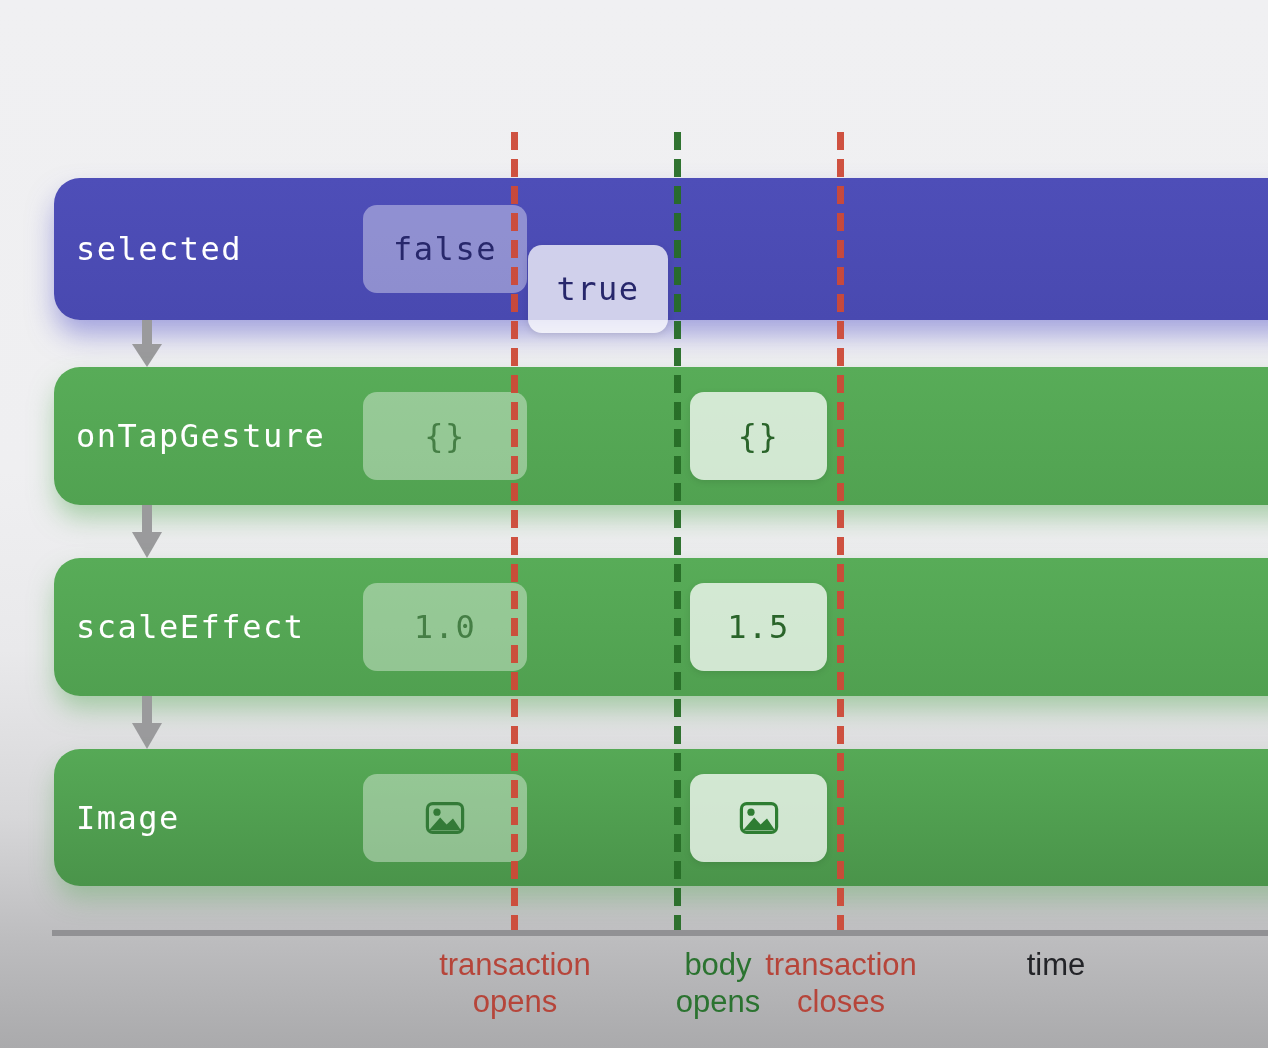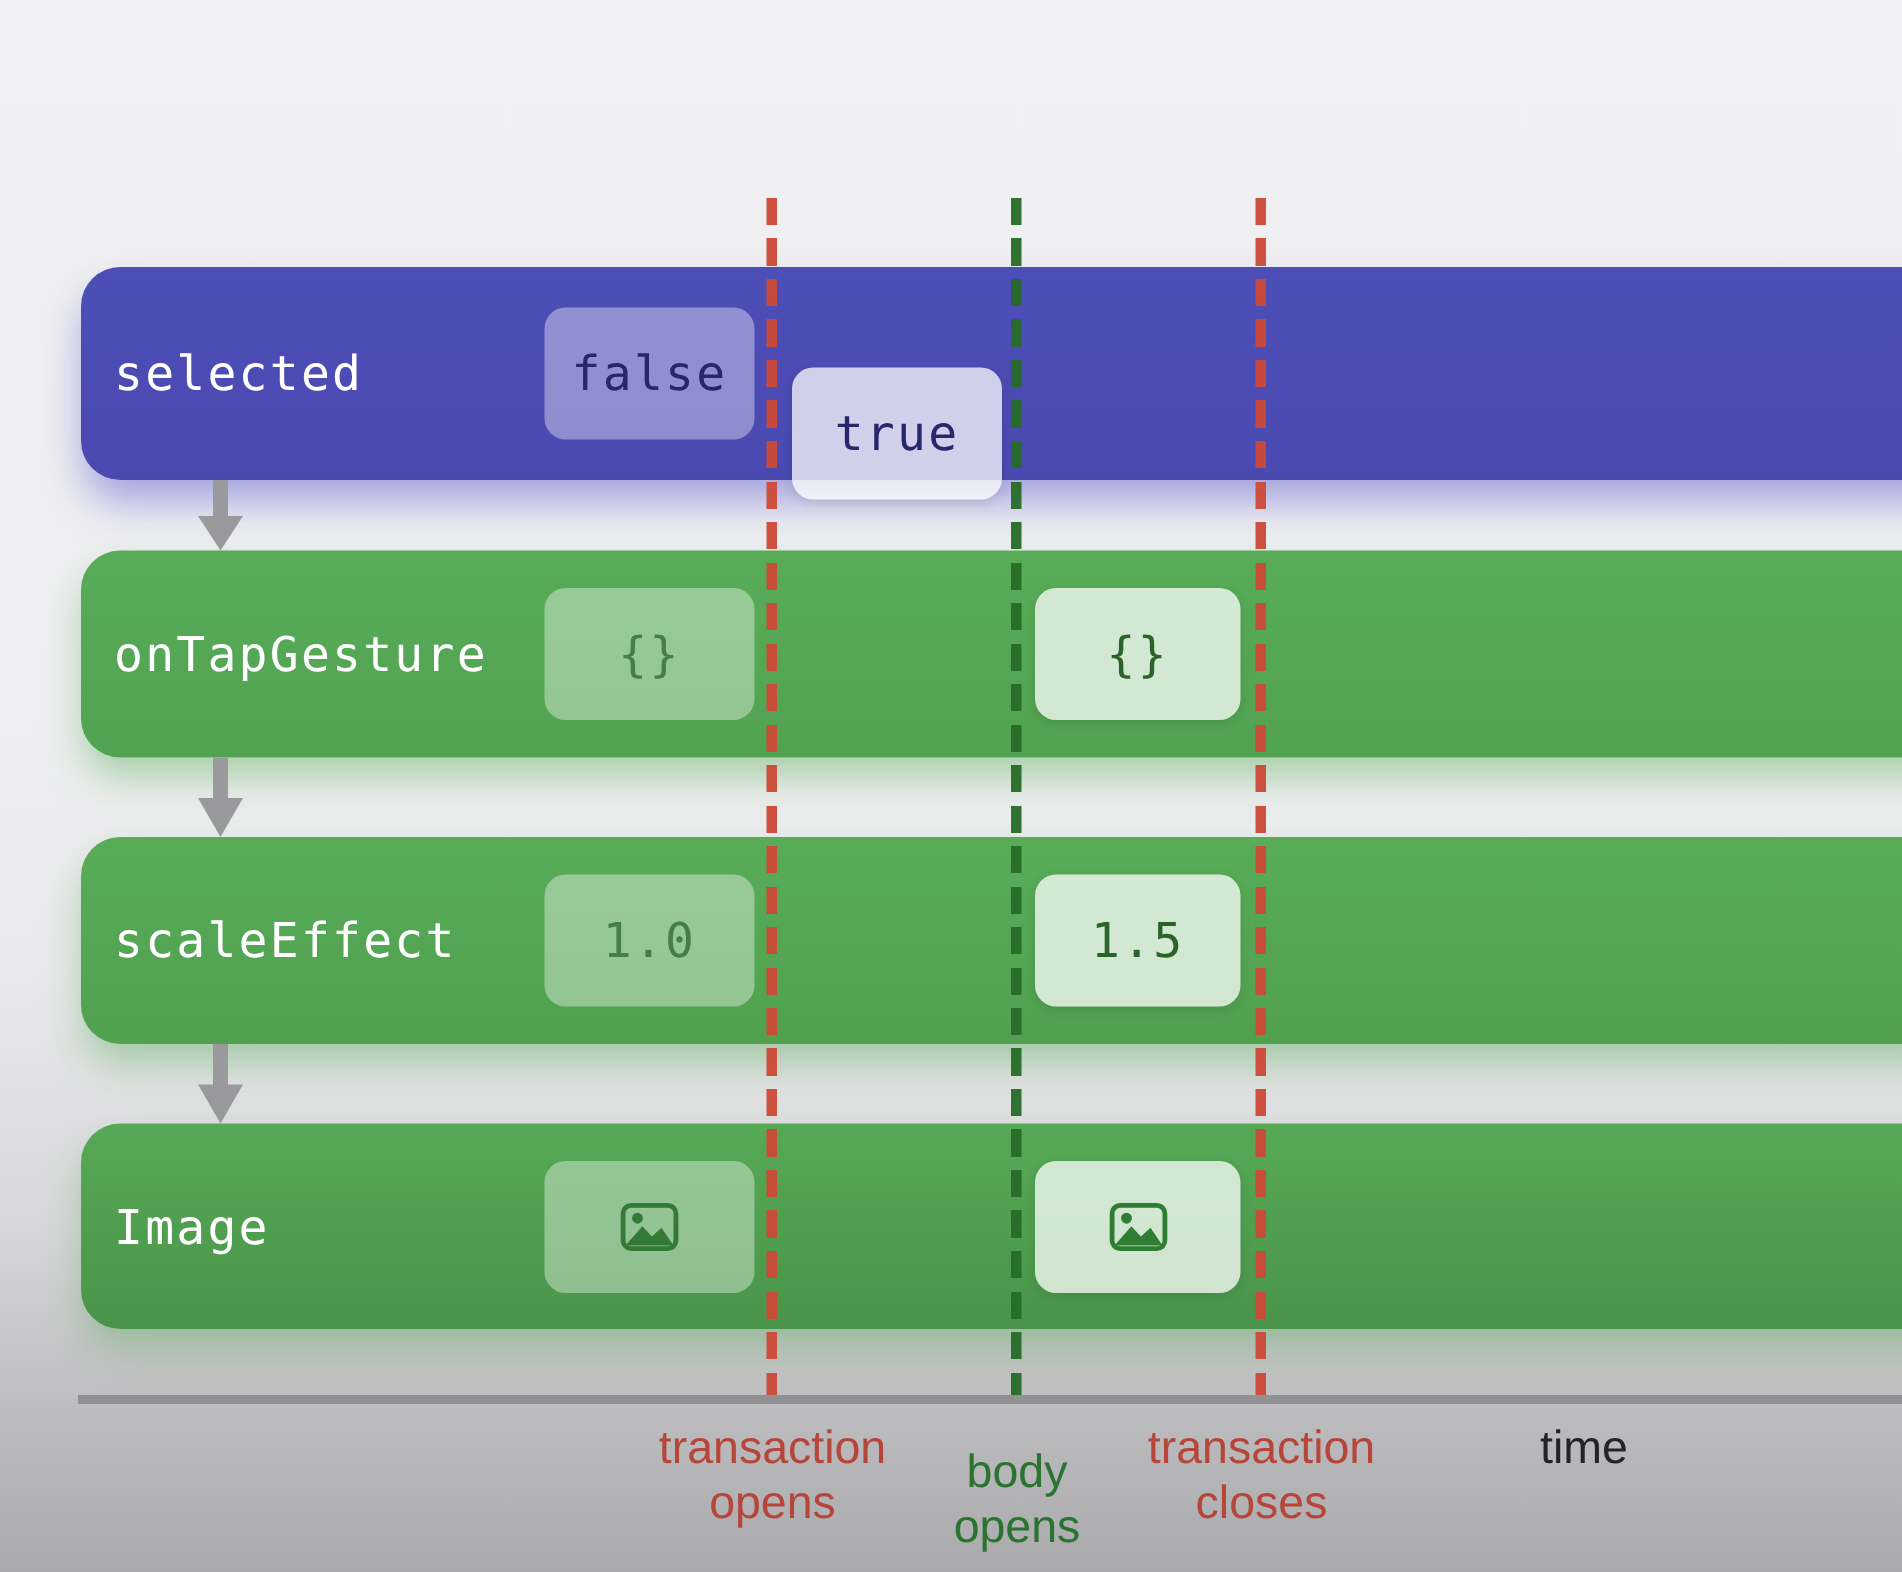--- a/index.html
+++ b/index.html
@@ -45,21 +45,21 @@
 
   
   .chip{
     position:absolute;top:50%;transform:translateY(-50%);
     height:88px;border-radius:14px;
     display:flex;align-items:center;justify-content:center;
     font-size:32px;letter-spacing:1.5px;font-weight:500;
   }
   .chip.dim{background:rgba(255,255,255,0.38);}
   .chip.lit{background:rgba(255,255,255,0.74);box-shadow:0 2px 7px rgba(0,0,0,0.10);}
-  .chip.c1{left:309px;width:140px;}          
+  .chip.c1{left:309px;width:164px;}          
   .chip.c2-state{left:474px;width:140px;margin-top:40px;}    
   .chip.c2{left:636px;width:137px;}          
   .state .chip{color:#27276b;}
   .chip.gtxt-dim{color:#457f45;}
   .chip.gtxt-lit{color:#2a642a;}
 
   
   .arrow{position:absolute;left:129px;width:36px;}
   .arrow.a1{top:320px;height:47px;}
   .arrow.a2{top:505px;height:53px;}
@@ -91,21 +91,21 @@
     position:absolute;top:946px;width:260px;z-index:7;
     transform:translateX(-50%);
     text-align:center;
     font-family:"Liberation Sans","DejaVu Sans",sans-serif;
     font-size:31px;line-height:37px;font-weight:400;
   }
   .axis-label.red{color:#b6453a;}
   .axis-label.green{color:#2b7330;}
   .axis-label.dark{color:#232428;}
   .axis-label.m1{left:515px;}
-  .axis-label.m2{left:678px;margin-top:16px;}
+  .axis-label.m2{left:718px;}
   .axis-label.m3{left:841px;}
   .axis-label.m4{left:1056px;}
 </style>
 </head>
 <body>
 
 <div class="canvas">
 
   <div class="bar state">
     <span class="row-label">selected</span>

